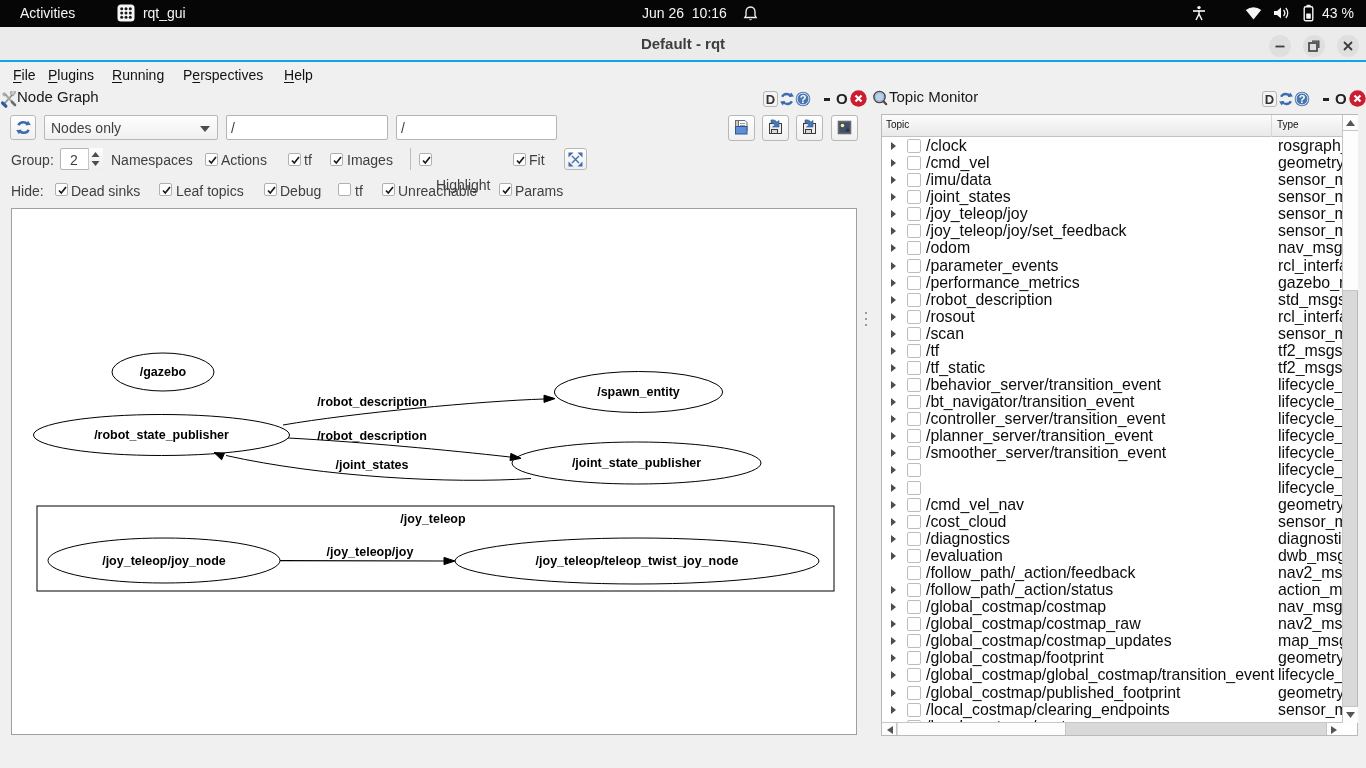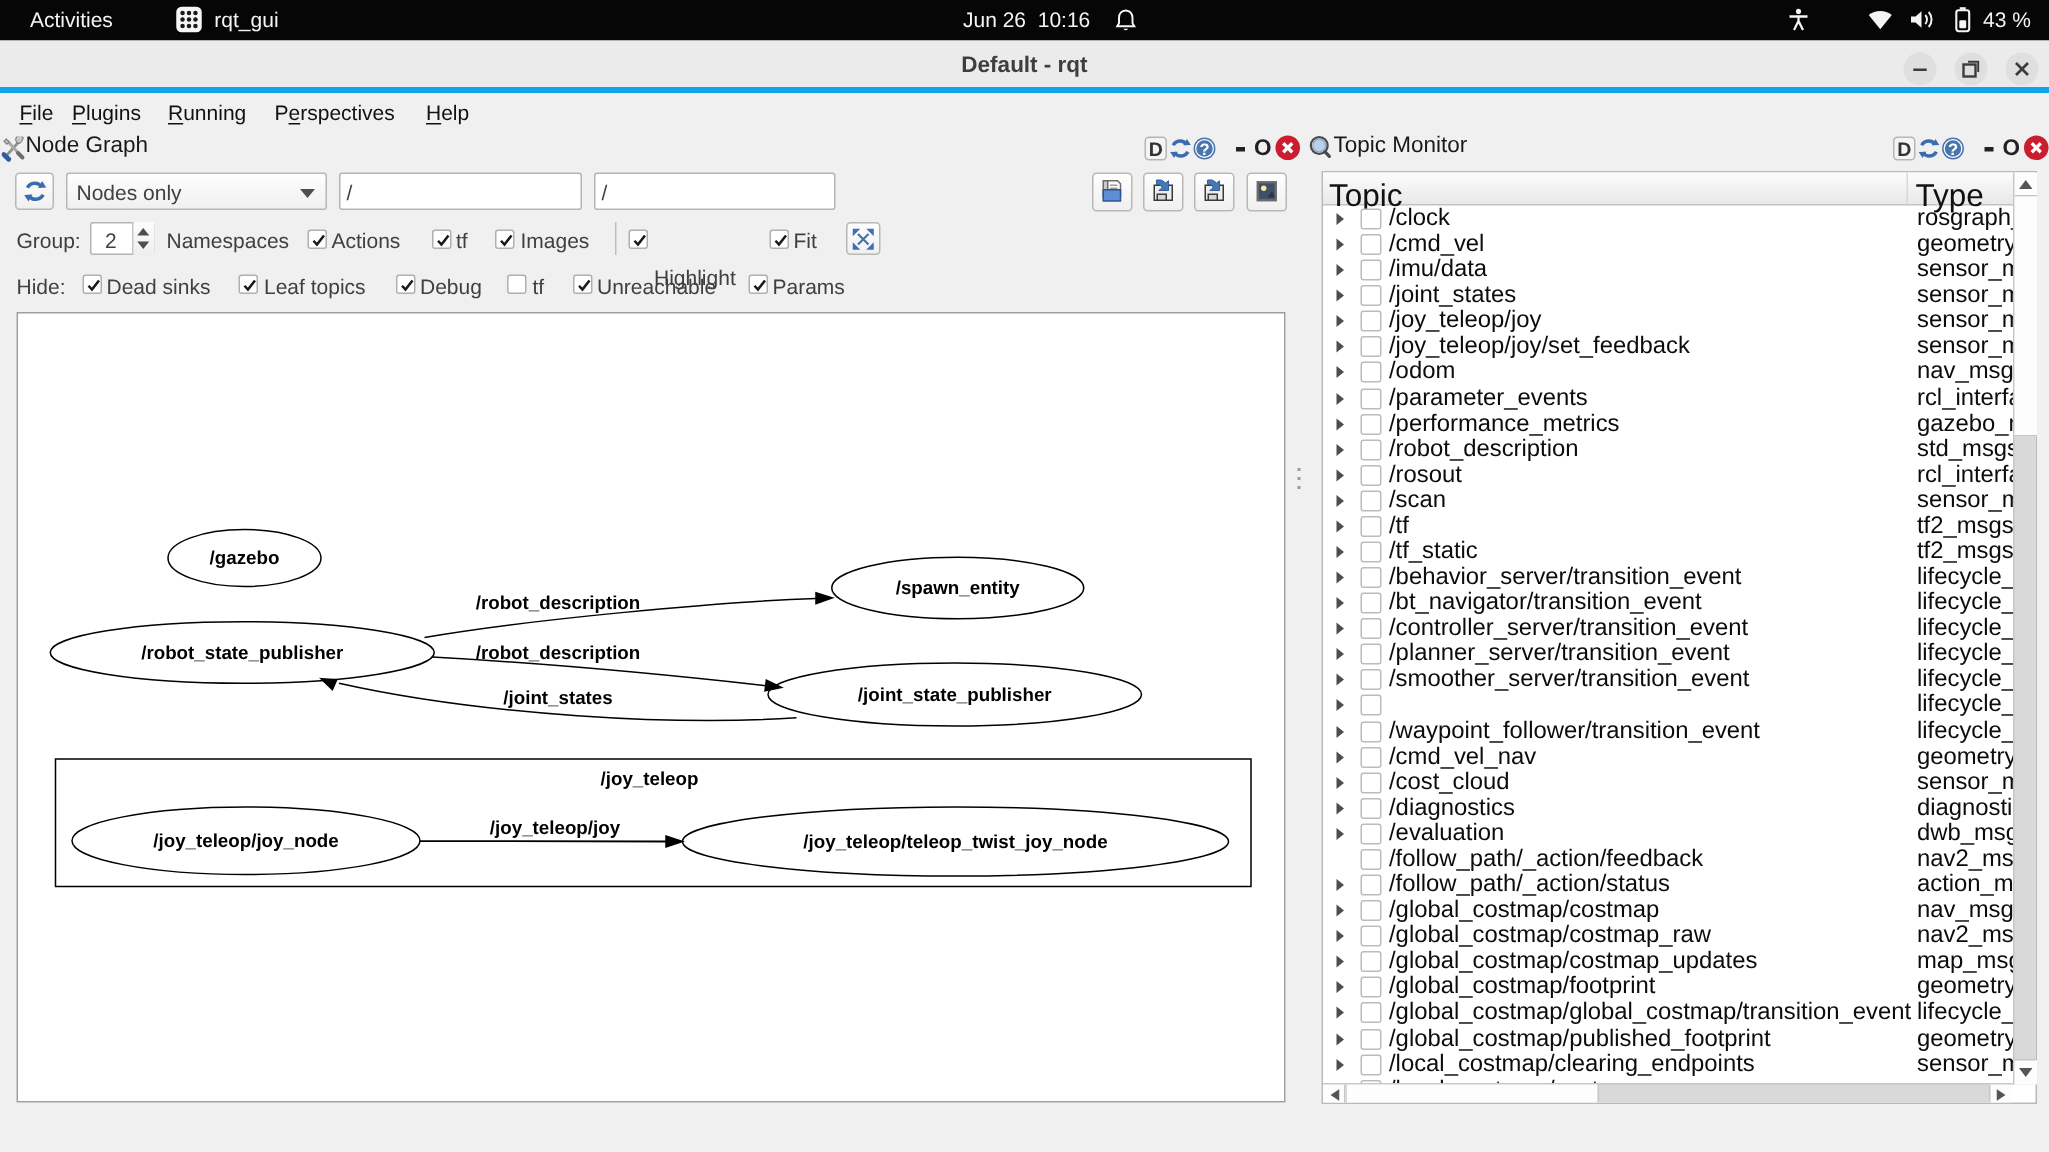--- a/index.html
+++ b/index.html
@@ -5,21 +5,21 @@
 * { margin:0; padding:0; box-sizing:border-box; }
 html,body { width:1366px; height:768px; overflow:hidden; }
 body { font-family:"Liberation Sans", sans-serif; background:#f0f0f0; position:relative; }
 .abs { position:absolute; }
 
 
 #topbar { position:absolute; left:0; top:0; width:1366px; height:27px; background:#060606; color:#f5f5f5; font-size:14px; }
 #topbar .itm { position:absolute; top:4px; line-height:19px; }
 
 
-#titlebar { position:absolute; left:0; top:27px; width:1366px; height:35px; background:#ebebeb; border-bottom:4px solid #0ea5e9; }
+#titlebar { position:absolute; left:0; top:27px; width:1366px; height:35px; background:#ebebeb; border-bottom:2px solid #0ea5e9; }
 #titlebar .title { position:absolute; left:0; right:0; top:8px; text-align:center; font-weight:bold; font-size:15px; color:#3e3e3e; }
 .winbtn { position:absolute; top:35px; width:22px; height:22px; border-radius:50%; background:#dfdfdf; }
 
 
 #menubar { position:absolute; left:0; top:63px; width:1366px; height:25px; background:#f0f0f0; font-size:14px; color:#111;padding-left:45px; }
 #menubar span { position:absolute; top:4px; }
 #menubar u { text-decoration:underline; text-underline-offset:2px; }
 
 
 .docktitle { position:absolute; top:88px; height:24px; font-size:15px; color:#191919; }
@@ -30,21 +30,21 @@
 
 .cb { position:absolute; width:13px; height:13px; background:#fff; border:1px solid #b0b0b0; border-radius:2px; }
 .cb svg { position:absolute; left:1px; top:1px; }
 .lbl { position:absolute; font-size:14px; color:#404040; white-space:nowrap; }
 
 
 #canvas { position:absolute; left:11px; top:208px; width:846px; height:527px; background:#ffffff; border:1px solid #9f9f9f; }
 
 
 #tm-table { position:absolute; left:881px; top:114px; width:477px; height:622px; background:#fff; border:1px solid #b9b9b9; }
-#tm-header { position:absolute; left:0; top:0; width:475px; height:22px; background:linear-gradient(#fcfcfc,#e9e9e9); border-bottom:1px solid #c2c2c2; font-size:21px; color:#111; }
+#tm-header { position:absolute; left:0; top:0; width:475px; height:22px; background:linear-gradient(#fcfcfc,#e9e9e9); border-bottom:1px solid #c2c2c2; font-size:10px; color:#111; }
 #tm-rows { position:absolute; left:0; top:22px; width:460px; height:587px; overflow:hidden; font-size:15.9px; color:#0c0c0c; }
 .trow { position:relative; height:17.08px; white-space:nowrap; }
 .trow .arr { position:absolute; left:9px; top:5px; width:0; height:0; border-left:5px solid #4d4d4d; border-top:4px solid transparent; border-bottom:4px solid transparent; }
 .trow .tcb { position:absolute; left:25px; top:2px; width:14px; height:14px; background:#fff; border:1px solid #bcbcbc; border-radius:2px; }
 .trow .tn { position:absolute; left:44px; top:0; line-height:17.08px; }
 .trow .tt { position:absolute; left:396px; top:0; line-height:17.08px; width:65px; overflow:hidden; }
 </style>
 </head>
 <body>
 
@@ -470,21 +470,20 @@
         <span class="tt">lifecycle_msgs/msg/TransitionEvent</span>
       </div>
       <div class="trow">
         <span class="arr"></span>
         <span class="tcb"></span>
         <span class="tt">lifecycle_msgs/msg/TransitionEvent</span>
       </div>
       <div class="trow">
         <span class="arr"></span>
         <span class="tcb"></span>
-        <span class="tn">/waypoint_follower/transition_event</span>
         <span class="tt">lifecycle_msgs/msg/TransitionEvent</span>
       </div>
       <div class="trow">
         <span class="arr"></span>
         <span class="tcb"></span>
         <span class="tn">/cmd_vel_nav</span>
         <span class="tt">geometry_msgs/msg/Twist</span>
       </div>
       <div class="trow">
         <span class="arr"></span>

